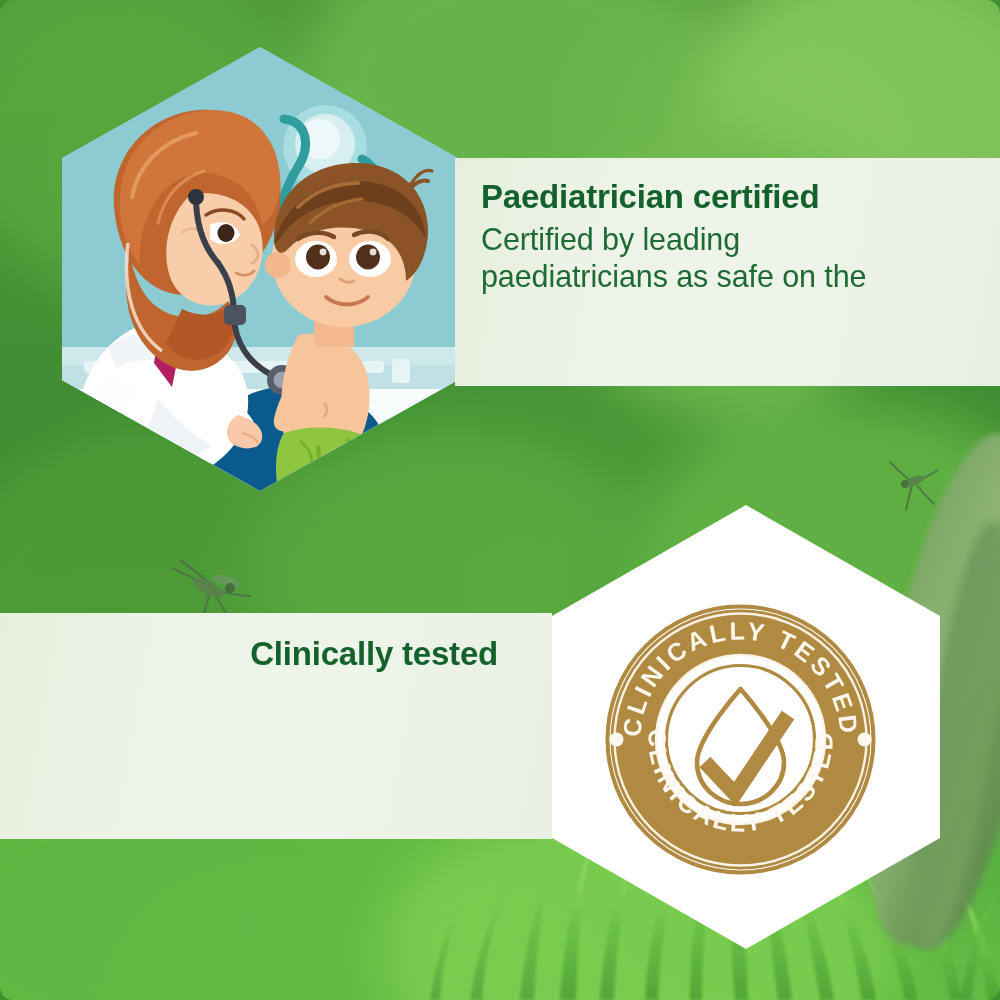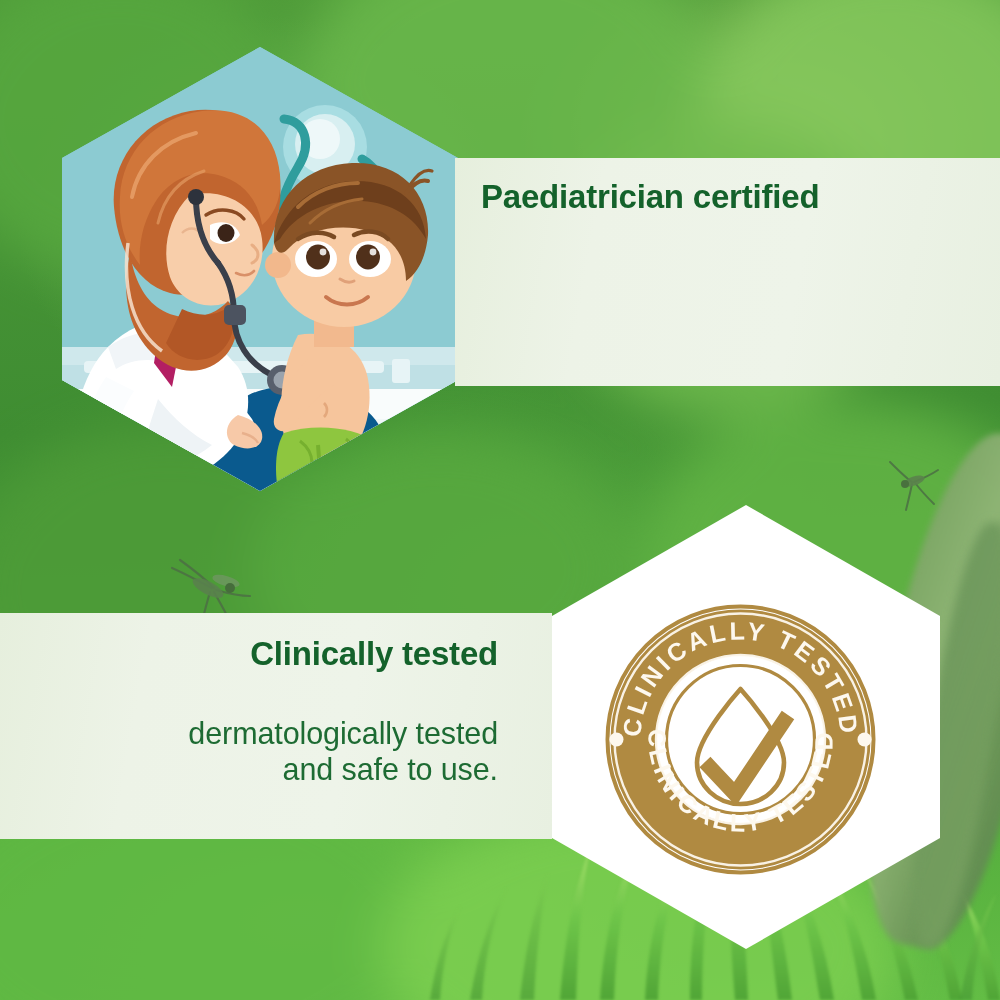--- a/index.html
+++ b/index.html
@@ -2,21 +2,21 @@
 <html><head>
 <meta charset="utf-8">
 <style>
   html,body{margin:0;padding:0;}
   body{
     width:1000px;height:1000px;overflow:hidden;
     font-family:"Liberation Sans", sans-serif;
     background:#3f8f33;
     position:relative;
   }
-  #stage{position:absolute;inset:0;width:1000px;height:1000px;overflow:hidden;}
+  #stage{position:absolute;inset:0;width:1000px;height:1000px;overflow:hidden;border-radius:14px;}
 
   
   .bg{position:absolute;inset:0;}
   .bg-base{
     background:
       radial-gradient(ellipse 420px 300px at 78% 14%, #8dc05c 0%, rgba(141,192,92,0) 62%),
       radial-gradient(ellipse 380px 320px at 26% 22%, #64ad4a 0%, rgba(100,173,74,0) 64%),
       radial-gradient(ellipse 500px 380px at 52% 58%, #55a83f 0%, rgba(85,168,63,0) 66%),
       radial-gradient(ellipse 620px 300px at 30% 92%, #6fc54a 0%, rgba(111,197,74,0) 68%),
       linear-gradient(178deg,#4f9b39 0%,#479436 18%,#3f8d32 42%,#479b36 64%,#55ae3d 82%,#63bd45 100%);
@@ -316,28 +316,28 @@
 
           <path d="M262 356 C266 360 266 366 262 370" stroke="#e4a87c" stroke-width="2.6" fill="none"></path>
         </g>
       </svg>
     </div>
   </div>
 
   <div class="panel" id="panel-top">
     <div class="panel-inner">
       <h2 class="p-title">Paediatrician certified</h2>
-      <p class="p-body"><br><br></p>
+      <p class="p-body"><span>Certified by leading</span><br><span>paediatricians as safe on the</span><br></p>
     </div>
   </div>
 
   <div class="panel" id="panel-bottom">
     <div class="panel-inner">
       <h2 class="p-title">Clinically tested</h2>
-      <p class="p-body"><br><span>dermatologically tested</span><br><span>and safe to use.</span></p>
+      <p class="p-body"><br><br></p>
     </div>
   </div>
 
   <div class="hex" id="hex-badge">
     <div class="hex-clip"></div>
   </div>
 
   <svg id="badge" viewBox="0 0 277 277">
     <defs>
       <path id="arc-top" d="M 38.5 138.5 A 100 100 0 0 1 238.5 138.5"></path>

